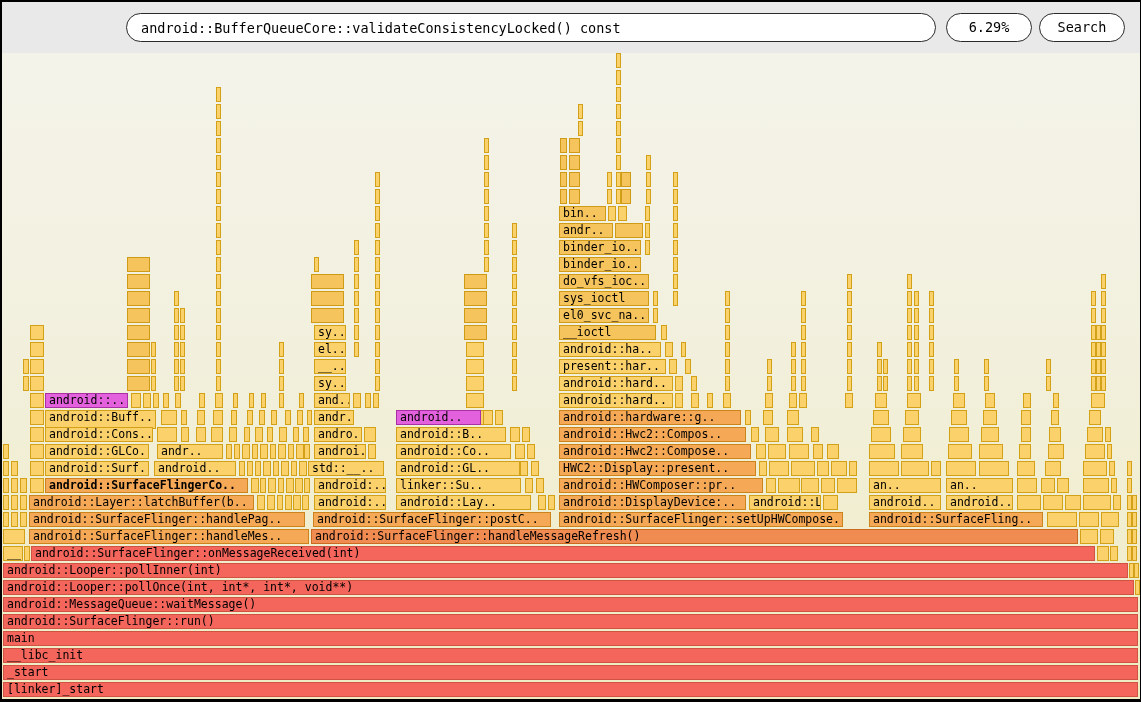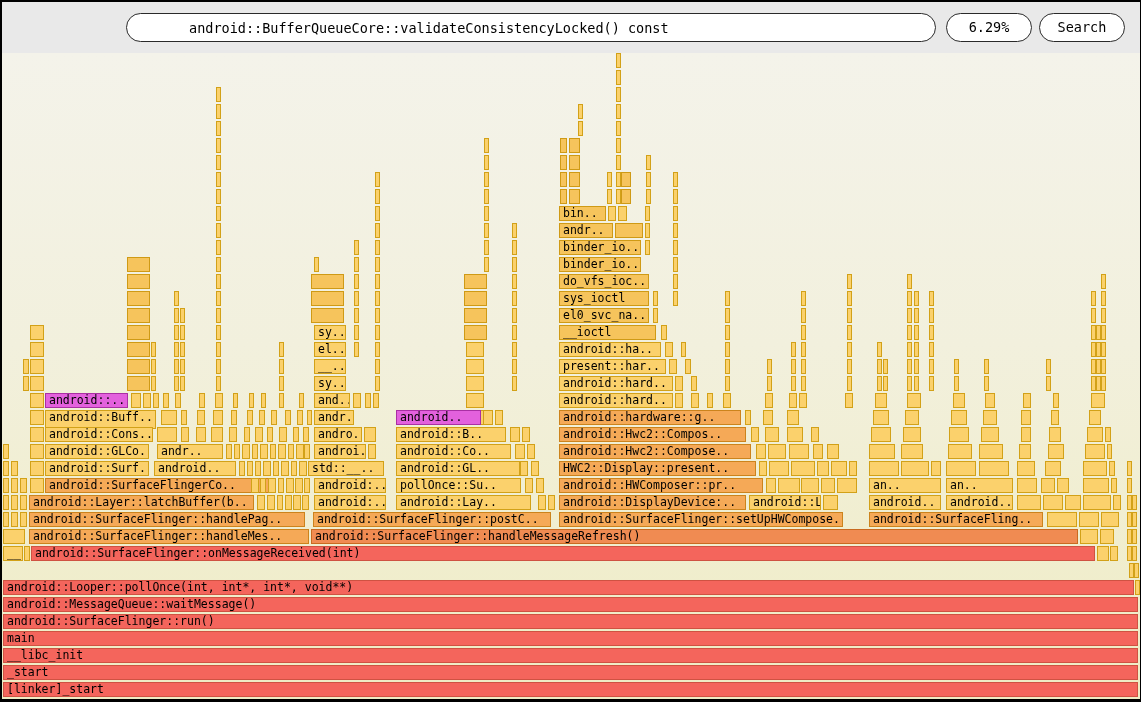--- a/index.html
+++ b/index.html
@@ -1,19 +1,19 @@
 <!DOCTYPE html>
 <html><head>
 <meta charset="utf-8">
 <style>
   html,body{margin:0;padding:0;background:#cfcfcf;}
   .stage{position:relative;width:1141px;height:702px;background:#000;border:1px solid #000;box-sizing:border-box;overflow:hidden;font-family:"DejaVu Sans Mono",monospace;}
   .topbar{position:absolute;left:1px;top:1px;width:1138px;height:51px;background:#e9e9e9;}
   .search-wrap{position:absolute;left:124px;top:11px;width:810px;height:29px;background:#fff;border:1px solid #2a2a2a;border-radius:15px;box-sizing:border-box;}
-  .search-wrap input{position:absolute;left:12px;top:2px;width:780px;height:22px;border:none;outline:none;background:transparent;font-family:"DejaVu Sans Mono",monospace;font-size:13.5px;color:#000;margin-left:48px;}
+  .search-wrap input{position:absolute;left:12px;top:2px;width:780px;height:22px;border:none;outline:none;background:transparent;font-family:"DejaVu Sans Mono",monospace;font-size:13.5px;color:#000;}
   .pill{position:absolute;top:11px;height:29px;background:#fff;border:1px solid #2a2a2a;border-radius:15px;box-sizing:border-box;text-align:center;line-height:27px;font-size:13.5px;color:#000;}
   .pill-pct{left:944px;width:86px;}
   .pill-search{left:1037px;width:86px;}
   .flame{position:absolute;left:1px;top:52px;width:1138px;height:646px;background:linear-gradient(180deg,#f4f3ea 0%,#f2f0dd 45%,#efecc4 100%);}
   .f{position:absolute;height:15px;box-sizing:border-box;border:1px solid #d2a118;background:#fbd16c;font-size:11.5px;line-height:13px;white-space:nowrap;overflow:hidden;padding-left:3px;color:#000;cursor:pointer;}
   .c-y2{background:#f6c45c;border-color:#cf9a15;}
   .c-o1{background:#f5a957;border-color:#cc831c;}
   .c-o2{background:#f08b52;border-color:#c96a20;}
   .c-r1{background:#f4655c;border-color:#cf5242;}
   .c-m{background:#e361dd;border-color:#a92fa4;}
@@ -442,30 +442,30 @@
       <div class="f" style="left: 847px; top: 408px; width: 8px; height: 15px;"></div>
       <div class="f" style="left: 867px; top: 408px; width: 30px; height: 15px;"></div>
       <div class="f" style="left: 899px; top: 408px; width: 28px; height: 15px;"></div>
       <div class="f" style="left: 929px; top: 408px; width: 10px; height: 15px;"></div>
       <div class="f" style="left: 944px; top: 408px; width: 30px; height: 15px;"></div>
       <div class="f" style="left: 977px; top: 408px; width: 30px; height: 15px;"></div>
       <div class="f" style="left: 1015px; top: 408px; width: 18px; height: 15px;"></div>
       <div class="f" style="left: 1043px; top: 408px; width: 16px; height: 15px;"></div>
       <div class="f" style="left: 1081px; top: 408px; width: 24px; height: 15px;"></div>
       <div class="f" style="left: 1107px; top: 408px; width: 6px; height: 15px;"></div>
-      <div class="f c-o1" style="left: 43px; top: 425px; width: 230px; height: 15px;">android::SurfaceFlingerCo..</div>
+      <div class="f c-o1" style="left: 43px; top: 425px; width: 203px; height: 15px; font-weight: bold;">android::SurfaceFlingerCo..</div>
       <div class="f" style="left: 249px; top: 425px; width: 8px; height: 15px;"></div>
       <div class="f" style="left: 258px; top: 425px; width: 6px; height: 15px;"></div>
       <div class="f" style="left: 266px; top: 425px; width: 8px; height: 15px;"></div>
       <div class="f" style="left: 276px; top: 425px; width: 6px; height: 15px;"></div>
       <div class="f" style="left: 284px; top: 425px; width: 8px; height: 15px;"></div>
       <div class="f" style="left: 293px; top: 425px; width: 8px; height: 15px;"></div>
       <div class="f" style="left: 302px; top: 425px; width: 6px; height: 15px;"></div>
       <div class="f" style="left: 312px; top: 425px; width: 72px; height: 15px;">android:..</div>
-      <div class="f" style="left: 394px; top: 425px; width: 125px; height: 15px;">pollOnce::Su..</div>
+      <div class="f" style="left: 394px; top: 425px; width: 125px; height: 15px;">linker::Su..</div>
       <div class="f" style="left: 523px; top: 425px; width: 8px; height: 15px;"></div>
       <div class="f" style="left: 534px; top: 425px; width: 8px; height: 15px;"></div>
       <div class="f c-o1" style="left: 557px; top: 425px; width: 204px; height: 15px;">android::HWComposer::pr..</div>
       <div class="f" style="left: 764px; top: 425px; width: 10px; height: 15px;"></div>
       <div class="f" style="left: 776px; top: 425px; width: 22px; height: 15px;"></div>
       <div class="f" style="left: 799px; top: 425px; width: 18px; height: 15px;"></div>
       <div class="f" style="left: 819px; top: 425px; width: 14px; height: 15px;"></div>
       <div class="f" style="left: 835px; top: 425px; width: 20px; height: 15px;"></div>
       <div class="f" style="left: 867px; top: 425px; width: 72px; height: 15px;">an..</div>
       <div class="f" style="left: 944px; top: 425px; width: 67px; height: 15px;">an..</div>
@@ -505,20 +505,21 @@
       <div class="f" style="left: 1px; top: 476px; width: 22px; height: 15px;"></div>
       <div class="f c-o1" style="left: 27px; top: 476px; width: 280px; height: 15px;">android::SurfaceFlinger::handleMes..</div>
       <div class="f c-o2" style="left: 309px; top: 476px; width: 767px; height: 15px;">android::SurfaceFlinger::handleMessageRefresh()</div>
       <div class="f" style="left: 1078px; top: 476px; width: 18px; height: 15px;"></div>
       <div class="f" style="left: 1098px; top: 476px; width: 14px; height: 15px;"></div>
       <div class="f" style="left: 1px; top: 493px; width: 20px; height: 15px;">__</div>
       <div class="f" style="left: 22px; top: 493px; width: 6px; height: 15px;">.</div>
       <div class="f c-r1" style="left: 29px; top: 493px; width: 1064px; height: 15px;">android::SurfaceFlinger::onMessageReceived(int)</div>
       <div class="f" style="left: 1095px; top: 493px; width: 12px; height: 15px;"></div>
       <div class="f" style="left: 1108px; top: 493px; width: 8px; height: 15px;"></div>
+      <div class="f c-r1" style="left: 1px; top: 510px; width: 1125px; height: 15px;">android::Looper::pollInner(int)</div>
       <div class="f" style="left: 1127px; top: 510px; width: 4px; height: 15px;"></div>
       <div class="f" style="left: 1132px; top: 510px; width: 3px; height: 15px;"></div>
       <div class="f c-r1" style="left: 1px; top: 527px; width: 1131px; height: 15px;">android::Looper::pollOnce(int, int*, int*, void**)</div>
       <div class="f" style="left: 1133px; top: 527px; width: 3px; height: 15px;"></div>
       <div class="f c-r1" style="left: 1px; top: 544px; width: 1135px; height: 15px;">android::MessageQueue::waitMessage()</div>
       <div class="f c-r1" style="left: 1px; top: 561px; width: 1135px; height: 15px;">android::SurfaceFlinger::run()</div>
       <div class="f c-r1" style="left: 1px; top: 578px; width: 1135px; height: 15px;">main</div>
       <div class="f c-r1" style="left: 1px; top: 595px; width: 1135px; height: 15px;">__libc_init</div>
       <div class="f c-r1" style="left: 1px; top: 612px; width: 1135px; height: 15px;">_start</div>
       <div class="f c-r1" style="left: 1px; top: 629px; width: 1135px; height: 15px;">[linker]_start</div>

